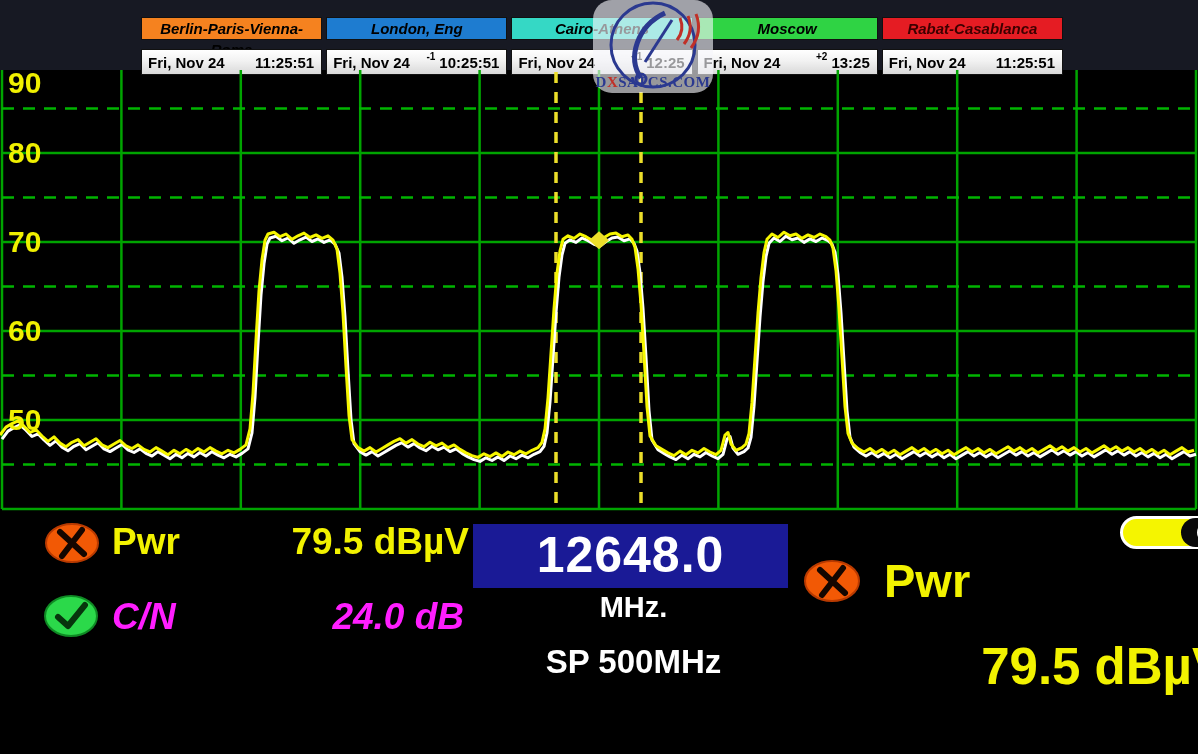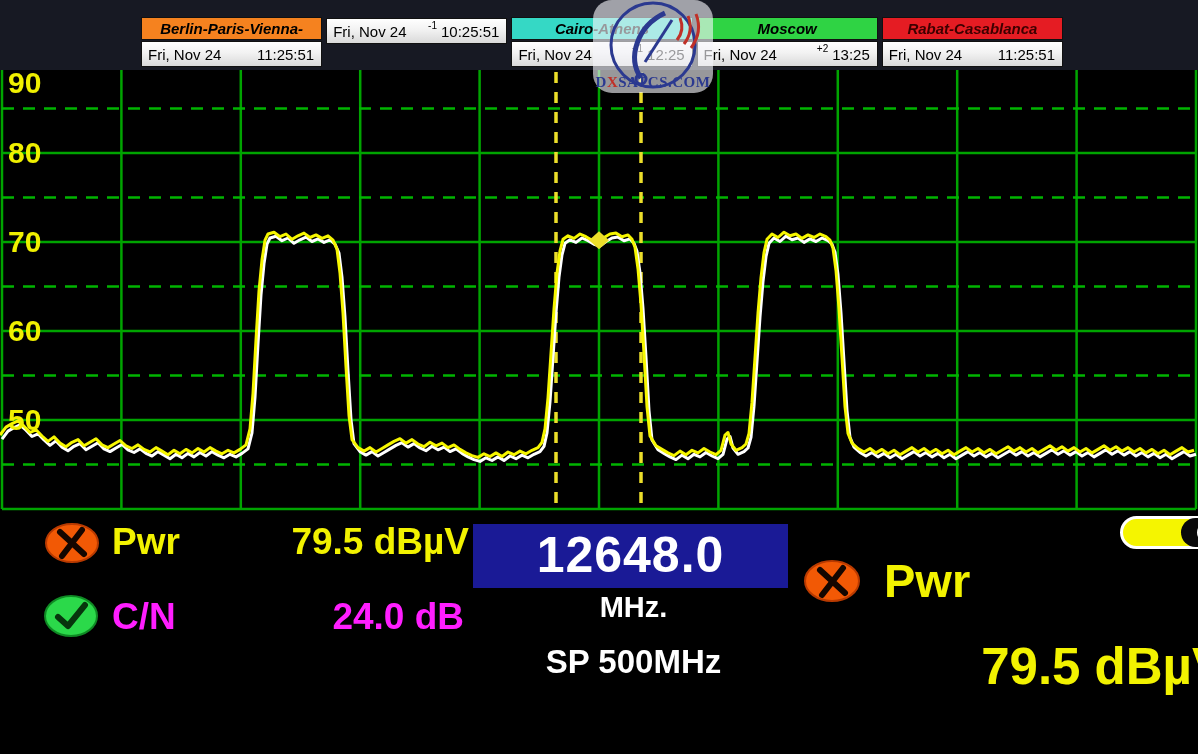--- a/index.html
+++ b/index.html
@@ -5,44 +5,44 @@
   html,body{margin:0;padding:0;background:#000;}
   #screen{position:relative;width:1198px;height:754px;background:#000;overflow:hidden;
           font-family:"Liberation Sans",sans-serif;}
 
   
   #topbar{position:absolute;left:0;top:0;width:1198px;height:70px;background:#171923;}
   #clocks{position:absolute;left:141px;top:17px;width:922px;display:flex;gap:4px;}
   .clock{flex:1 1 0;display:flex;flex-direction:column;}
   .clock-city{height:21px;line-height:21px;text-align:center;font-size:15px;font-weight:bold;
               font-style:italic;color:#000;border:1px solid #111;}
-  .clock-times{margin-top:1px;height:24px;border:1px solid #111;
+  .clock-times{margin-top:9px;height:24px;border:1px solid #111;
                background:linear-gradient(#ffffff,#f2f2f2 45%,#d9d9d9);
-               display:flex;align-items:center;font-size:15px;font-weight:normal;color:#000;}
+               display:flex;align-items:center;font-size:15px;font-weight:bold;color:#000;}
   .clock-date{padding-left:6px;white-space:nowrap;}
   .clock-spacer{flex:1;}
   .clock-offset{font-size:10px;align-self:flex-start;margin-top:1px;padding-right:4px;}
   .clock-time{padding-right:7px;white-space:nowrap;}
 
   
   #watermark{position:absolute;left:593px;top:0;width:120px;height:93px;z-index:6;
              background:rgba(246,246,250,0.62);border-radius:19px;}
   #wm-text{position:absolute;left:0;bottom:2px;width:100%;text-align:center;
            font-family:"Liberation Serif",serif;font-weight:bold;font-size:15px;color:#2b3990;
            letter-spacing:0.5px;}
   #wm-text .red{color:#c03028;}
 
   
   #chart{position:absolute;left:0;top:68px;}
 
   
   #panel{position:absolute;left:0;top:515px;width:1198px;height:239px;background:#000;margin-left:36px;}
   .abs{position:absolute;}
   .yellow{color:#f2f200;}
-  .magenta{color:#ff1eff;}
+  .magenta{color:#ff1eff;font-style:italic;}
   .row-label{font-size:37px;font-weight:bold;}
   .row-value{font-size:37px;font-weight:bold;}
   #freq-box{left:437px;top:9px;width:315px;height:64px;background:#1a1a96;
             text-align:center;line-height:62px;font-size:50px;font-weight:bold;color:#fff;
             letter-spacing:1px;}
   #freq-unit{left:437px;top:76px;width:321px;text-align:center;font-size:29px;font-weight:bold;color:#fff;}
   #span-text{left:437px;top:128px;width:321px;text-align:center;font-size:33px;font-weight:bold;color:#fff;}
   #bw-text{left:437px;top:173px;width:321px;text-align:center;font-size:33px;font-weight:bold;color:#fff;}
   #pwr2-label{left:848px;top:38px;font-size:47px;font-weight:bold;}
   #pwr2-value{right:8px;top:122px;font-size:51px;font-weight:bold;}
@@ -67,20 +67,21 @@
         <div class="clock">
           <div class="clock-city" style="background: rgb(245, 130, 31); color: rgb(0, 0, 0);">Berlin-Paris-Vienna-Roma</div>
           <div class="clock-times">
             <span class="clock-date">Fri, Nov 24</span>
             <span class="clock-spacer"></span>
             <span class="clock-offset"></span>
             <span class="clock-time">11:25:51</span>
           </div>
         </div>
         <div class="clock">
+          <div class="clock-city" style="background: rgb(30, 124, 208); color: rgb(0, 0, 0);">London, Eng</div>
           <div class="clock-times">
             <span class="clock-date">Fri, Nov 24</span>
             <span class="clock-spacer"></span>
             <span class="clock-offset">-1</span>
             <span class="clock-time">10:25:51</span>
           </div>
         </div>
         <div class="clock">
           <div class="clock-city" style="background: rgb(53, 216, 197); color: rgb(0, 0, 0);">Cairo-Athens</div>
           <div class="clock-times">

